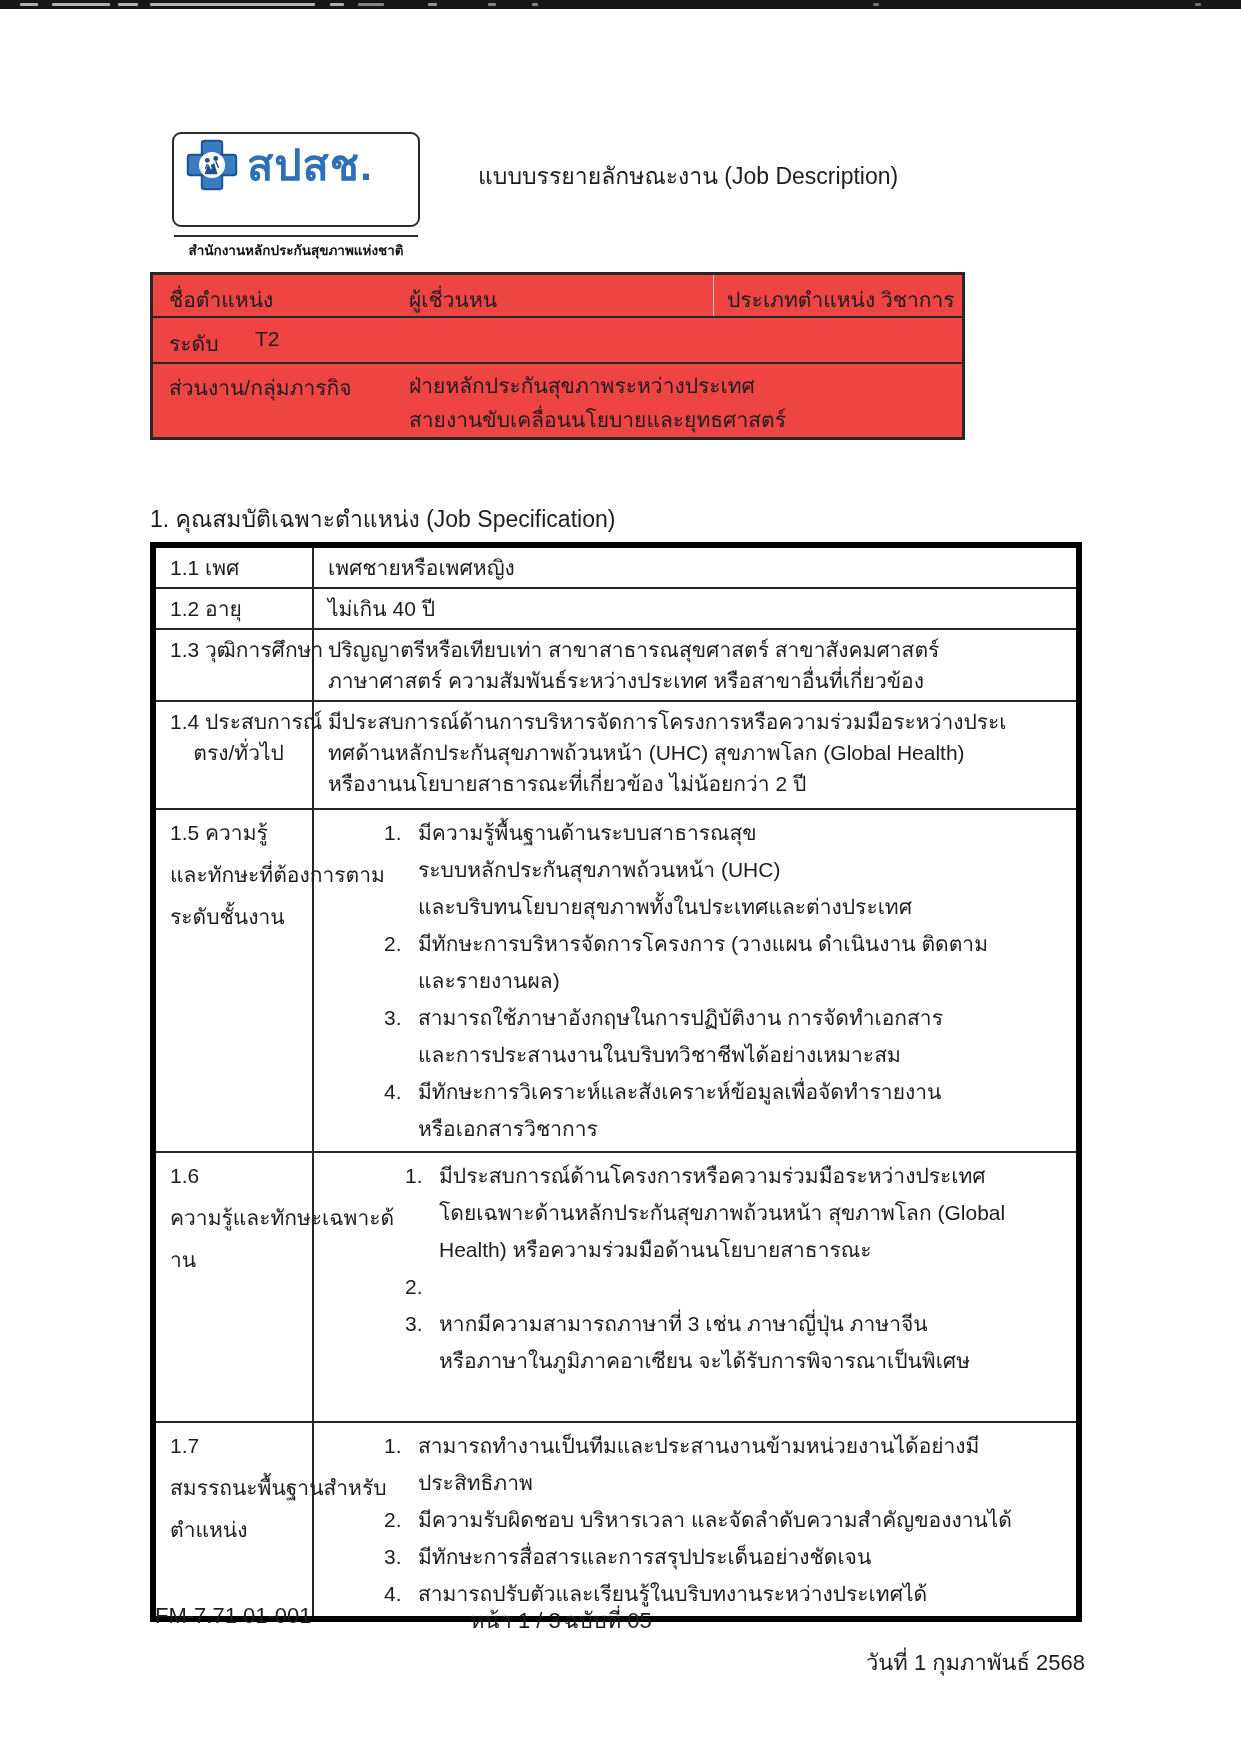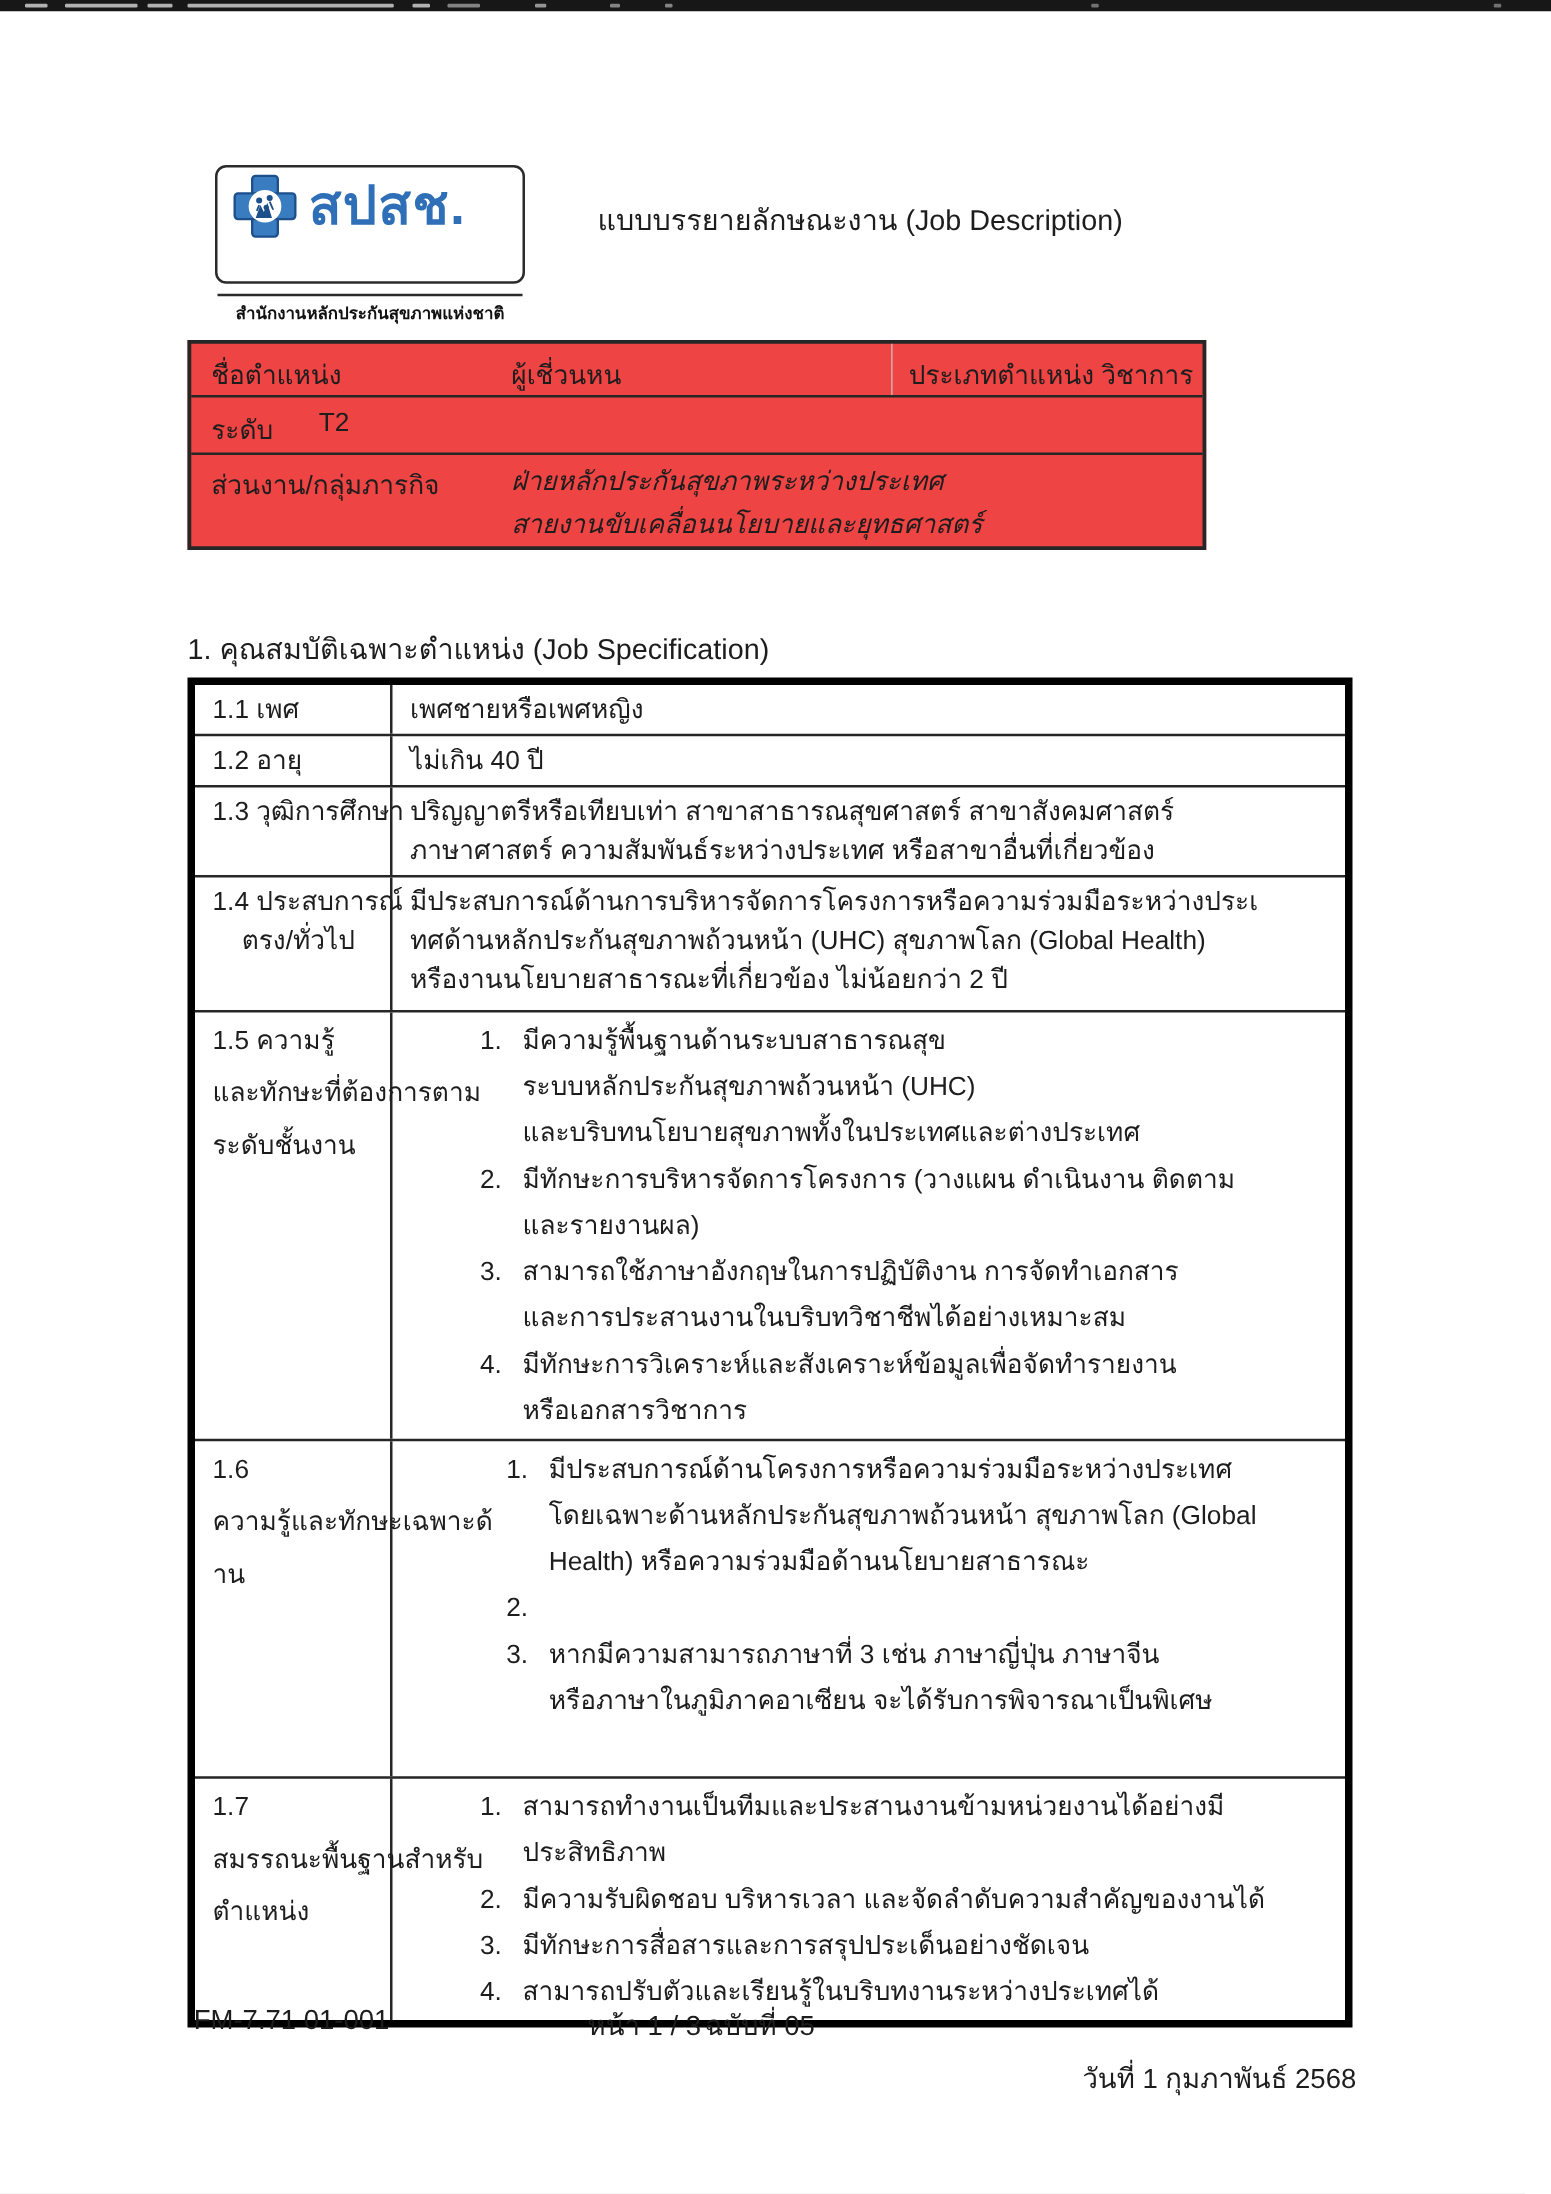--- a/index.html
+++ b/index.html
@@ -30,21 +30,21 @@
   .t1-r1{height:41px;}
   .t1-r2{height:44px;}
   .t1-r3{height:73px;}
   .t1-r1 .lab{position:absolute;left:16px;top:8px;white-space:nowrap;}
   .t1-r1 .val{position:absolute;left:256px;top:8px;white-space:nowrap;}
   .t1-r1 .vdiv{position:absolute;left:560px;top:0;bottom:0;width:1px;background:#c4c4c4;}
   .t1-r1 .typ{position:absolute;left:574px;top:8px;white-space:nowrap;}
   .t1-r2 .lab{position:absolute;left:16px;top:9px;white-space:nowrap;}
   .t1-r2 .val{position:absolute;left:102px;top:9px;white-space:nowrap;}
   .t1-r3 .lab{position:absolute;left:16px;top:7px;white-space:nowrap;}
-  .t1-r3 .vals{position:absolute;left:256px;top:5px;line-height:34px;white-space:nowrap;font-style:italic;}
+  .t1-r3 .vals{position:absolute;left:256px;top:5px;line-height:34px;white-space:nowrap;}
 
   .sec-heading{position:absolute;left:150px;top:501px;font-size:23px;white-space:nowrap;}
 
   
   .table2{position:absolute;left:150px;top:542px;width:932px;border:6px solid #000000;box-sizing:border-box;background:#fff;}
   .spec-row{display:flex;border-bottom:2px solid #262626;}
   .spec-row:last-child{border-bottom:none;}
   .spec-label{
     width:158px;flex-shrink:0;box-sizing:border-box;border-right:2px solid #262626;
     padding:4px 4px 4px 14px;font-size:21px;line-height:31px;

